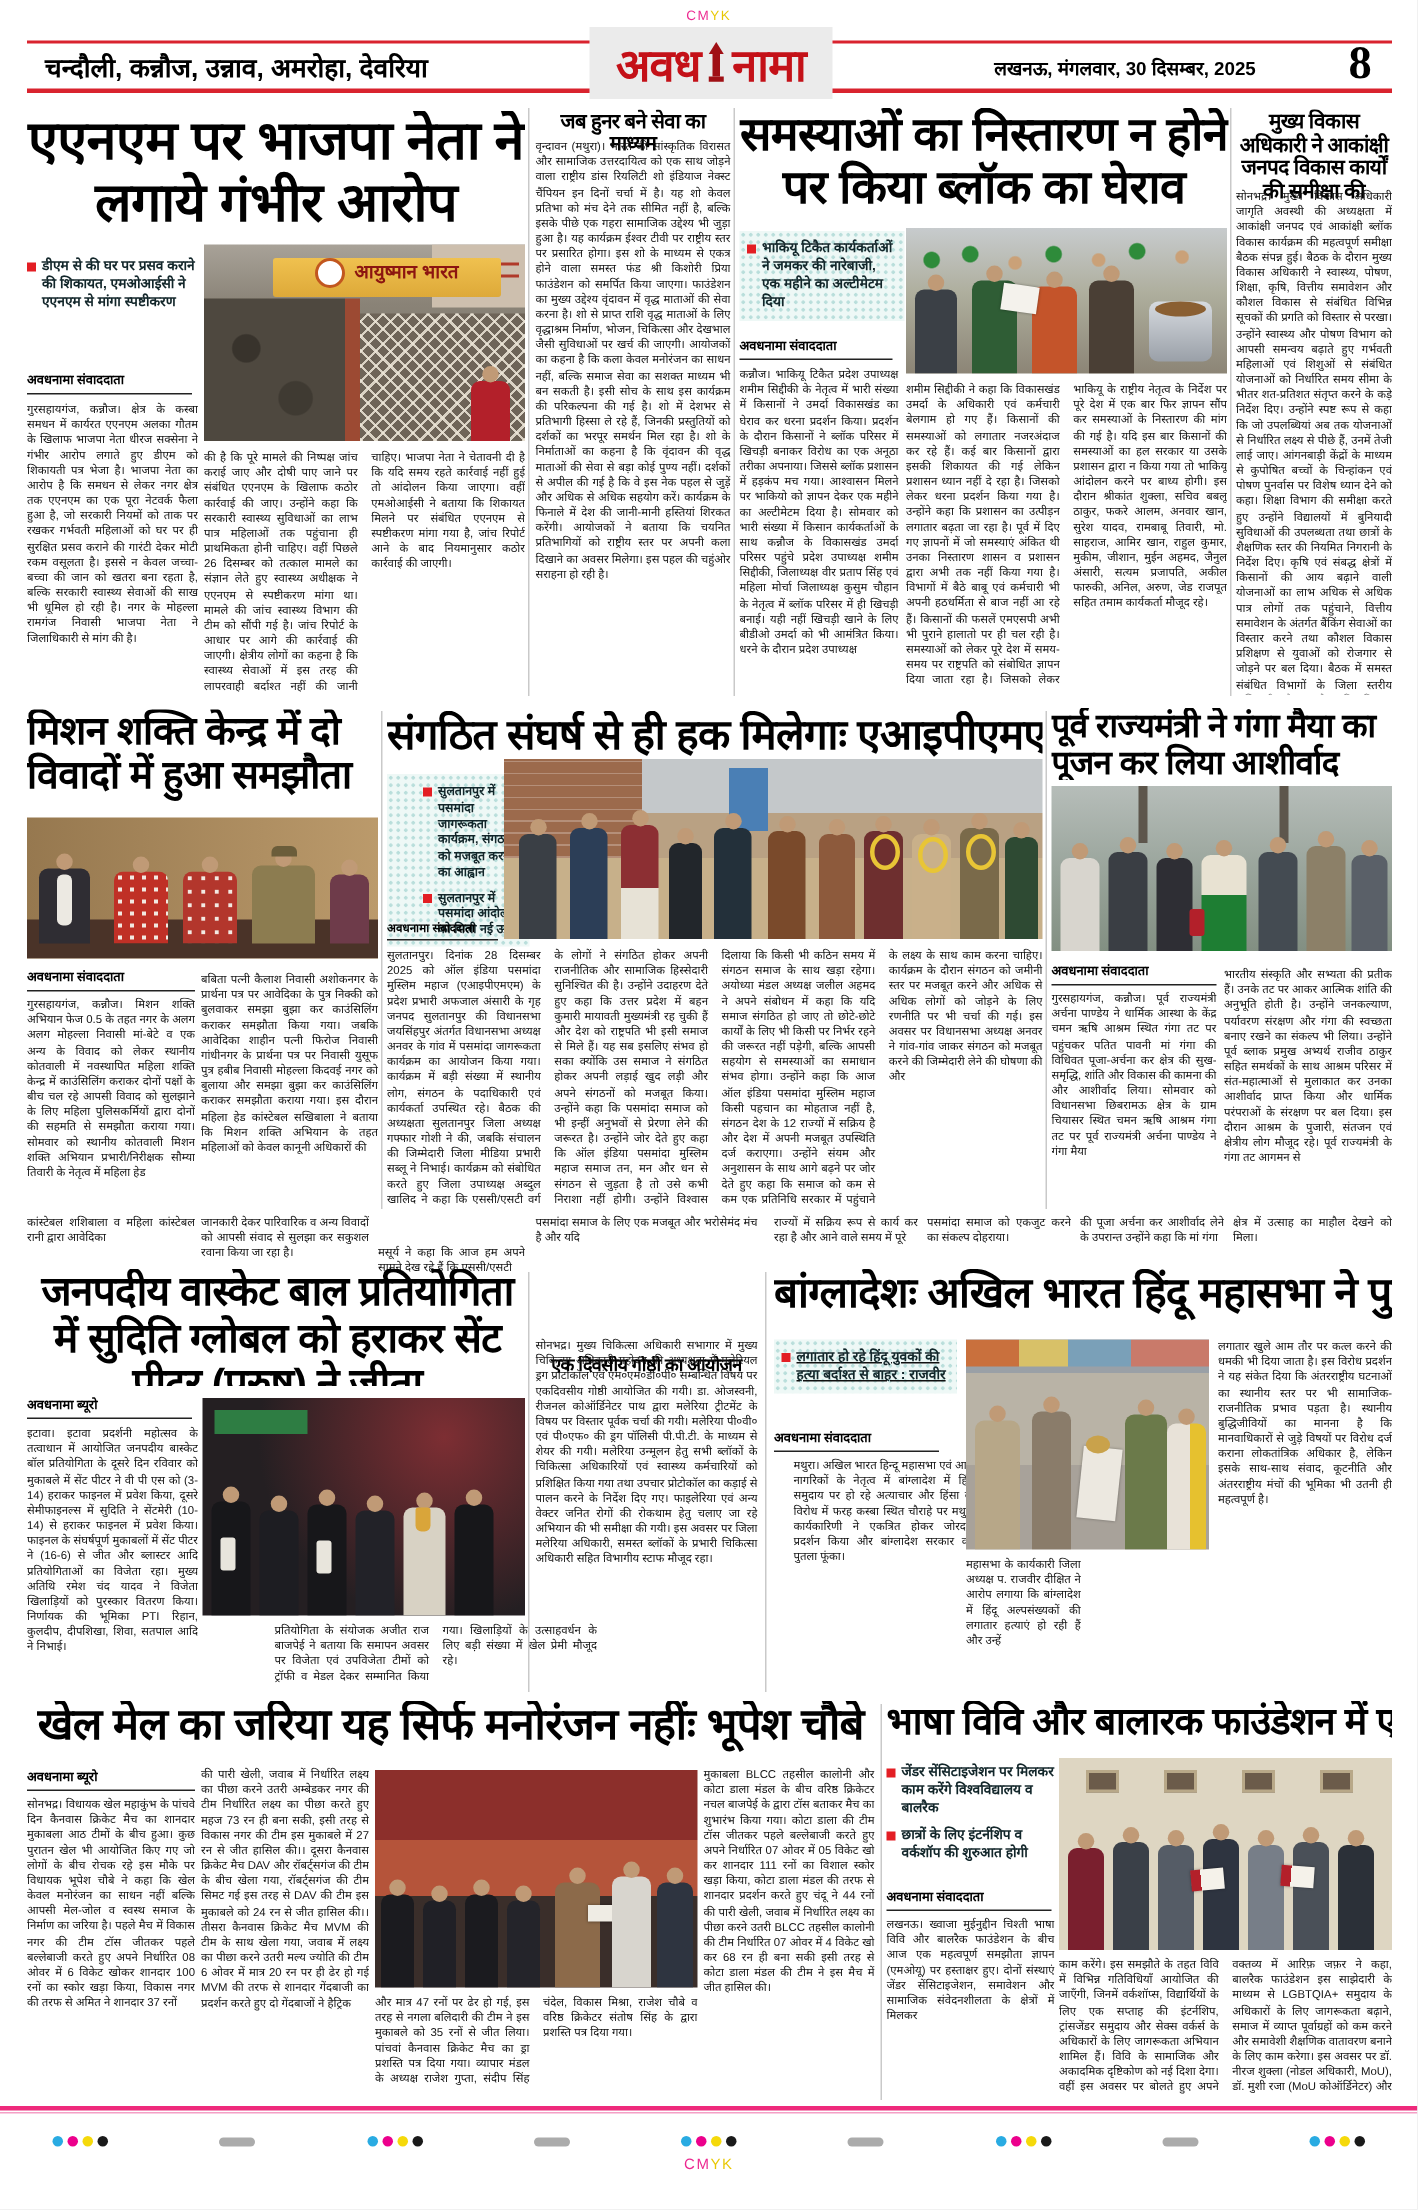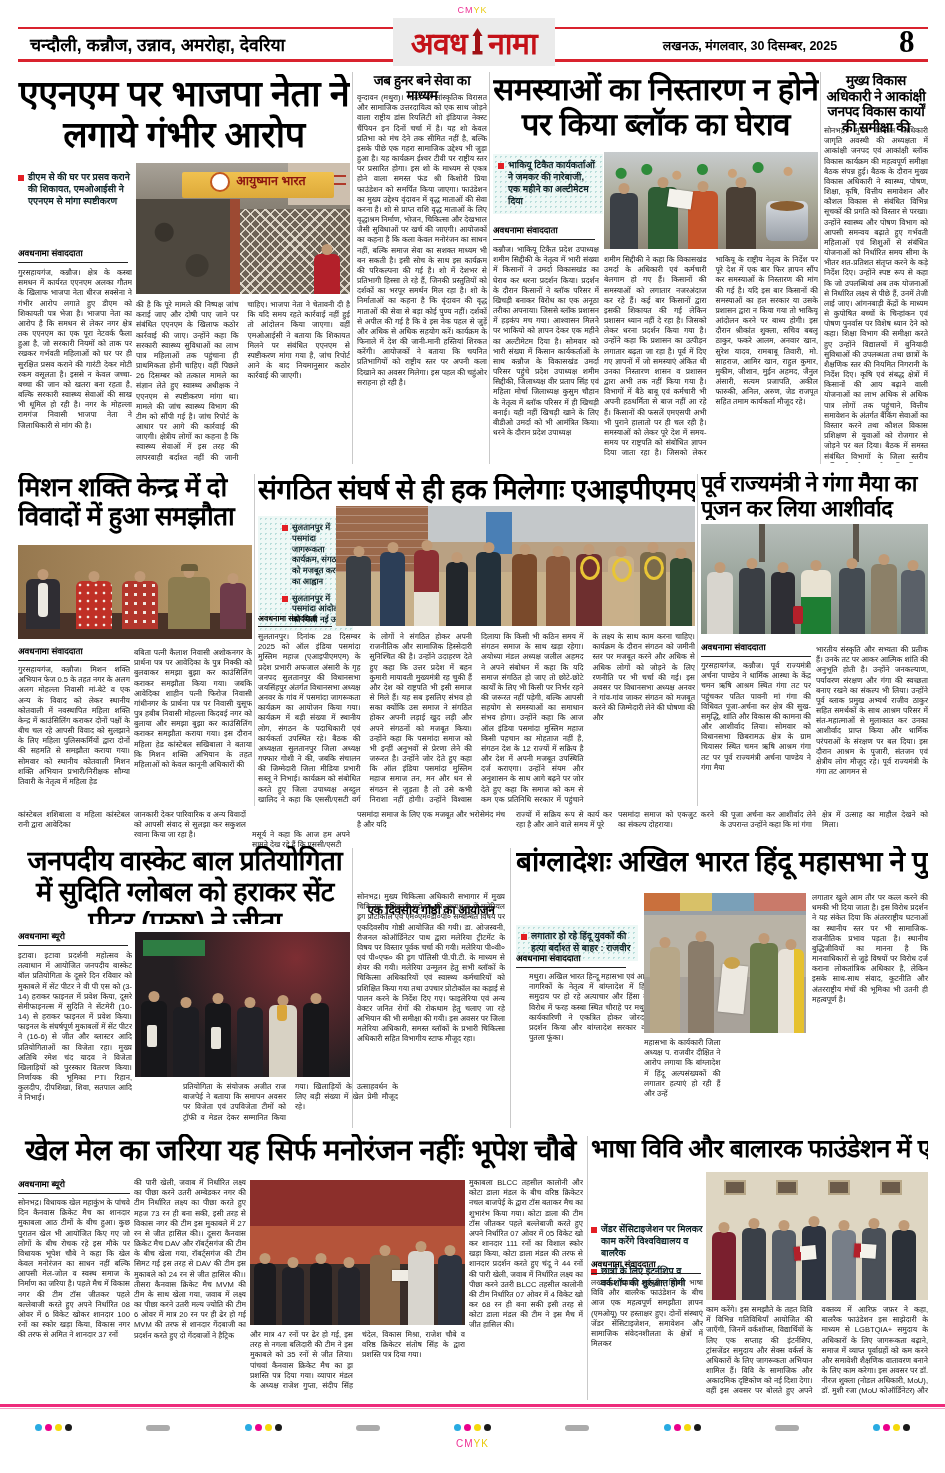--- a/index.html
+++ b/index.html
@@ -218,21 +218,21 @@
   <div class="abs bt cols2" style="left:135px;top:1082px;width:215px;height:46px;margin-left:48px;">प्रतियोगिता के संयोजक अजीत राज बाजपेई ने बताया कि समापन अवसर पर विजेता एवं उपविजेता टीमों को ट्रॉफी व मेडल देकर सम्मानित किया गया। खिलाड़ियों के उत्साहवर्धन के लिए बड़ी संख्या में खेल प्रेमी मौजूद रहे।</div>
 
   <div class="abs vr" style="left:352px;top:848px;height:280px;"></div>
 
   <div class="abs hl" style="left:357px;top:904px;width:148px;font-size:12px;">एक दिवसीय गोष्ठी का आयोजन</div>
   <div class="abs bt" style="left:357px;top:892px;width:148px;height:236px;">सोनभद्र। मुख्य चिकित्सा अधिकारी सभागार में मुख्य चिकित्सा अधिकारी महोदय की अध्यक्षता में मलेरियल ड्रग प्रोटोकॉल एवं एम०एम०डी०पी० सम्बन्धित विषय पर एकदिवसीय गोष्ठी आयोजित की गयी। डा. ओजस्वनी, रीजनल कोऑर्डिनेटर पाथ द्वारा मलेरिया ट्रीटमेंट के विषय पर विस्तार पूर्वक चर्चा की गयी। मलेरिया पी०वी० एवं पी०एफ० की ड्रग पॉलिसी पी.पी.टी. के माध्यम से शेयर की गयी। मलेरिया उन्मूलन हेतु सभी ब्लॉकों के चिकित्सा अधिकारियों एवं स्वास्थ्य कर्मचारियों को प्रशिक्षित किया गया तथा उपचार प्रोटोकॉल का कड़ाई से पालन करने के निर्देश दिए गए। फाइलेरिया एवं अन्य वेक्टर जनित रोगों की रोकथाम हेतु चलाए जा रहे अभियान की भी समीक्षा की गयी। इस अवसर पर जिला मलेरिया अधिकारी, समस्त ब्लॉकों के प्रभारी चिकित्सा अधिकारी सहित विभागीय स्टाफ मौजूद रहा।</div>
 
   <div class="abs vr" style="left:510px;top:848px;height:280px;"></div>
 
   <div class="abs hl" style="left:516px;top:846px;width:412px;height:40px;font-size:28px;white-space:nowrap;">बांग्लादेशः अखिल भारत हिंदू महासभा ने पुतला फूंका</div>
-  <div class="abs cyanbox" style="left:516px;top:925px;width:112px;">
+  <div class="abs cyanbox" style="left:516px;top:893px;width:112px;text-decoration:underline;">
     <div class="ki" style="margin-bottom:0;">
         <span class="bullet"></span>
         <span>लगातार हो रहे हिंदू युवकों की हत्या बर्दाश्त से बाहर : राजवीर</span>
       </div>
   </div>
   <div class="abs byline" style="left:516px;top:952px;width:110px;">अवधनामा संवाददाता</div>
   <div class="abs bt" style="left:529px;top:972px;width:120px;height:156px;">मथुरा। अखिल भारत हिन्दू महासभा एवं आम नागरिकों के नेतृत्व में बांग्लादेश में हिंदू समुदाय पर हो रहे अत्याचार और हिंसा के विरोध में फरह कस्बा स्थित चौराहे पर मथुरा कार्यकारिणी ने एकत्रित होकर जोरदार प्रदर्शन किया और बांग्लादेश सरकार का पुतला फूंका।</div>
   <div class="photo" style="left:644px;top:893px;width:162px;height:140px;background:linear-gradient(#9aa0a6 0 16%,#b9b3a6 16% 60%,#a8a29a 60%);">
     <div style="position:absolute;left:0;right:0;top:0;height:18px;background:linear-gradient(90deg,#c9703d 0 22%,#d8c168 22% 42%,#7aa0b8 42% 68%,#c97a6a 68%);"></div>
     <div class="pf" style="left:6px;bottom:0;width:30px;height:86px;background:#b7a788;"></div>
@@ -260,21 +260,21 @@
     <div style="position:absolute;left:142px;bottom:44px;width:18px;height:11px;background:#efece4;box-shadow:0 0 2px rgba(0,0,0,.4);"></div>
     <div class="pf" style="left:158px;bottom:0;width:26px;height:74px;background:#d8d5ce;"></div>
     <div class="pf" style="left:188px;bottom:0;width:24px;height:70px;background:#2e3440;"></div>
   </div>
   <div class="abs bt cols2" style="left:250px;top:1330px;width:215px;height:70px;">और मात्र 47 रनों पर ढेर हो गई, इस तरह से नगला बलिदारी की टीम ने इस मुकाबले को 35 रनों से जीत लिया। पांचवां कैनवास क्रिकेट मैच का ड्रा प्रशस्ति पत्र दिया गया। व्यापार मंडल के अध्यक्ष राजेश गुप्ता, संदीप सिंह चंदेल, विकास मिश्रा, राजेश चौबे व वरिष्ठ क्रिकेटर संतोष सिंह के द्वारा प्रशस्ति पत्र दिया गया।</div>
   <div class="abs bt" style="left:469px;top:1178px;width:114px;height:222px;">मुकाबला BLCC तहसील कालोनी और कोटा डाला मंडल के बीच वरिष्ठ क्रिकेटर नचल बाजपेई के द्वारा टॉस बताकर मैच का शुभारंभ किया गया। कोटा डाला की टीम टॉस जीतकर पहले बल्लेबाजी करते हुए अपने निर्धारित 07 ओवर में 05 विकेट खो कर शानदार 111 रनों का विशाल स्कोर खड़ा किया, कोटा डाला मंडल की तरफ से शानदार प्रदर्शन करते हुए चंदू ने 44 रनों की पारी खेली, जवाब में निर्धारित लक्ष्य का पीछा करने उतरी BLCC तहसील कालोनी की टीम निर्धारित 07 ओवर में 4 विकेट खो कर 68 रन ही बना सकी इसी तरह से कोटा डाला मंडल की टीम ने इस मैच में जीत हासिल की।</div>
 
   <div class="abs vr" style="left:587px;top:1136px;height:264px;"></div>
 
   <div class="abs hl" style="left:591px;top:1134px;width:337px;height:36px;font-size:25px;white-space:nowrap;">भाषा विवि और बालारक फाउंडेशन में एमओयू</div>
-  <div class="abs" style="left:591px;top:1176px;width:112px;margin-top:48px;">
+  <div class="abs" style="left:591px;top:1176px;width:112px;">
     <div class="ki">
         <span class="bullet"></span>
         <span>जेंडर सेंसिटाइजेशन पर मिलकर काम करेंगे विश्वविद्यालय व बालरैक</span>
       </div>
     <div class="ki">
         <span class="bullet"></span>
         <span>छात्रों के लिए इंटर्नशिप व वर्कशॉप की शुरुआत होगी</span>
       </div>
   </div>
   <div class="abs byline" style="left:591px;top:1258px;width:110px;">अवधनामा संवाददाता</div>

